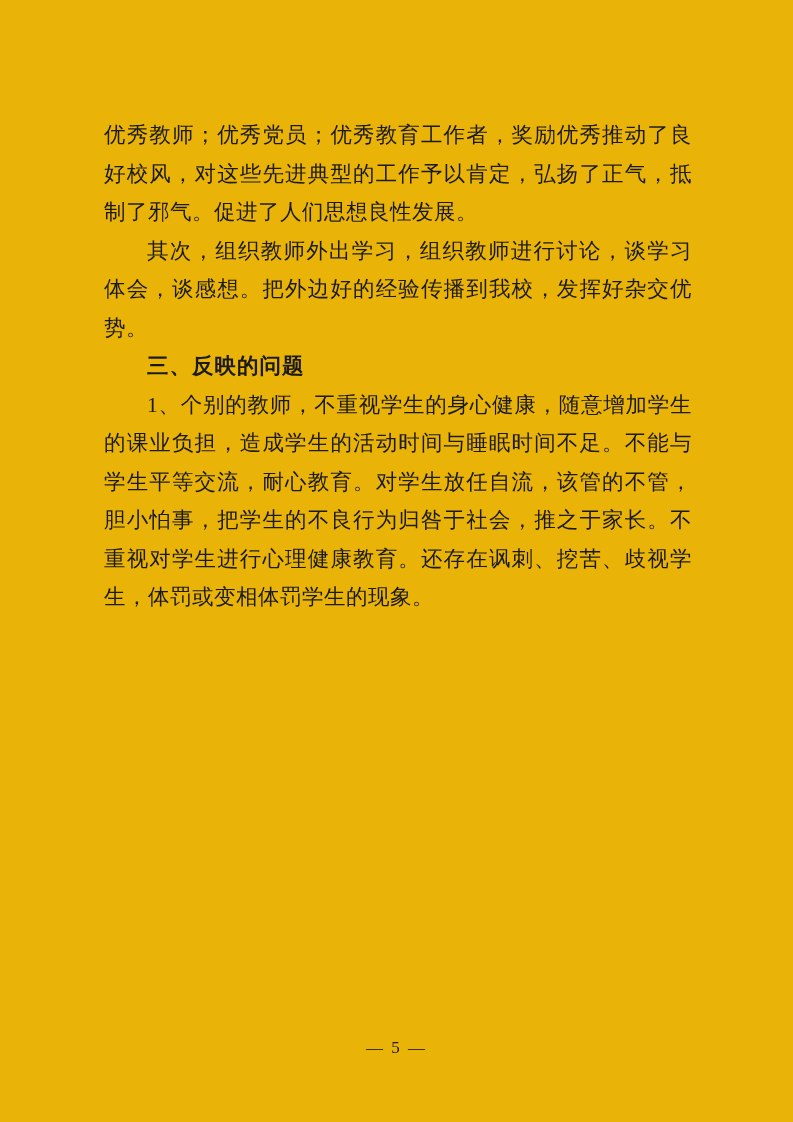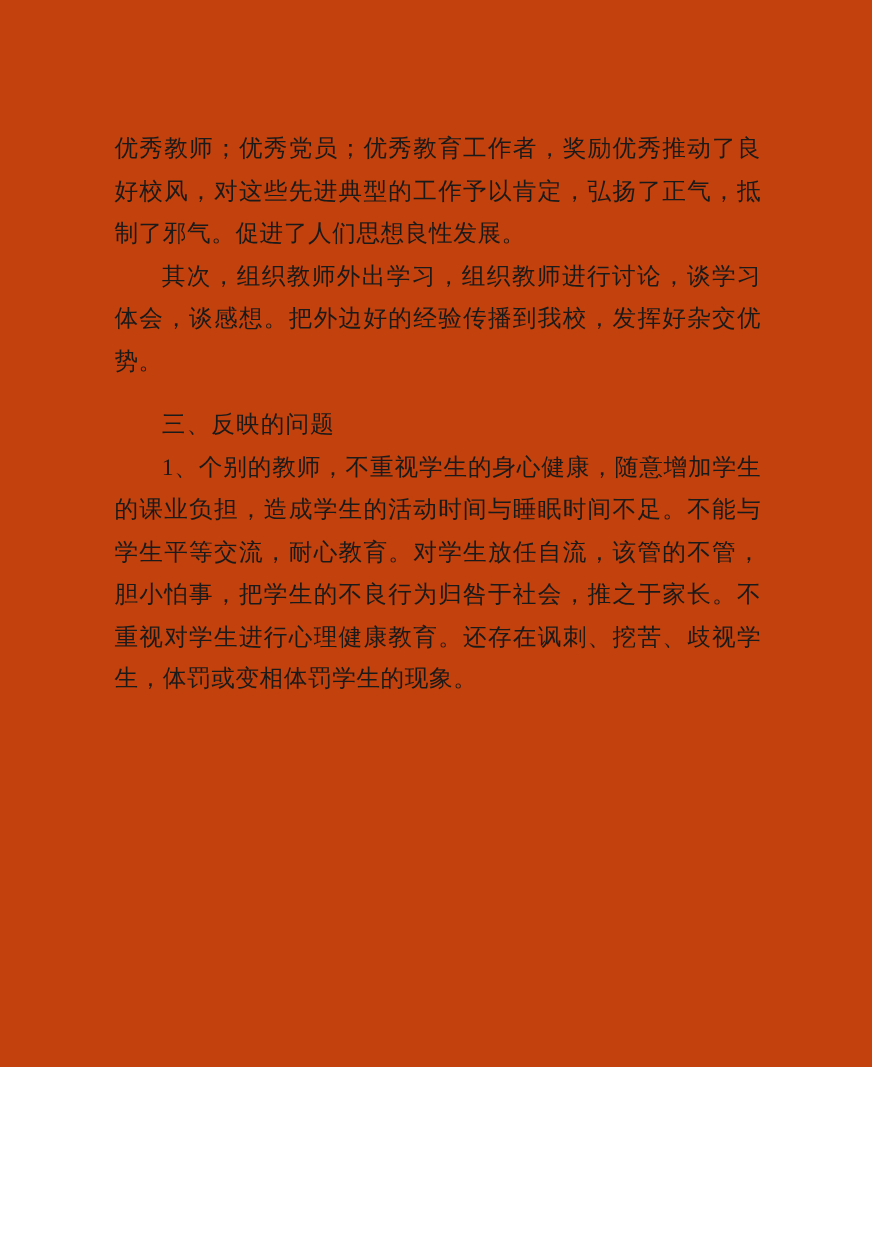--- a/index.html
+++ b/index.html
@@ -3,22 +3,22 @@
 <meta charset="utf-8">
 <style>
   html, body {
     margin: 0;
     padding: 0;
     background: #ffffff;
   }
   .page {
     position: relative;
     width: 793px;
-    height: 970px;
-    background: #c2410c;
+    height: 1122px;
+    background: #eab308;
     overflow: hidden;
     font-family: "Liberation Serif", "DejaVu Serif", serif;
     color: #1a1a1a;
   }
   .content {
     position: absolute;
     left: 104px;
     top: 116px;
     width: 588px;
   }
@@ -27,24 +27,23 @@
     font-size: 21.5px;
     line-height: 38.5px;
     text-align: justify;
     letter-spacing: 0.5px;
     word-break: break-all;
   }
   .para.indent {
     text-indent: 2em;
   }
   .para.heading {
-    font-weight: normal;
+    font-weight: bold;
     font-family: "Liberation Sans", "DejaVu Sans", sans-serif;
     letter-spacing: 1px;
-    margin-top: 20px;
   }
   .footer {
     position: absolute;
     left: 0;
     right: 0;
     top: 1038px;
     text-align: center;
     font-size: 17px;
     letter-spacing: 2px;
     color: #1a1a1a;

